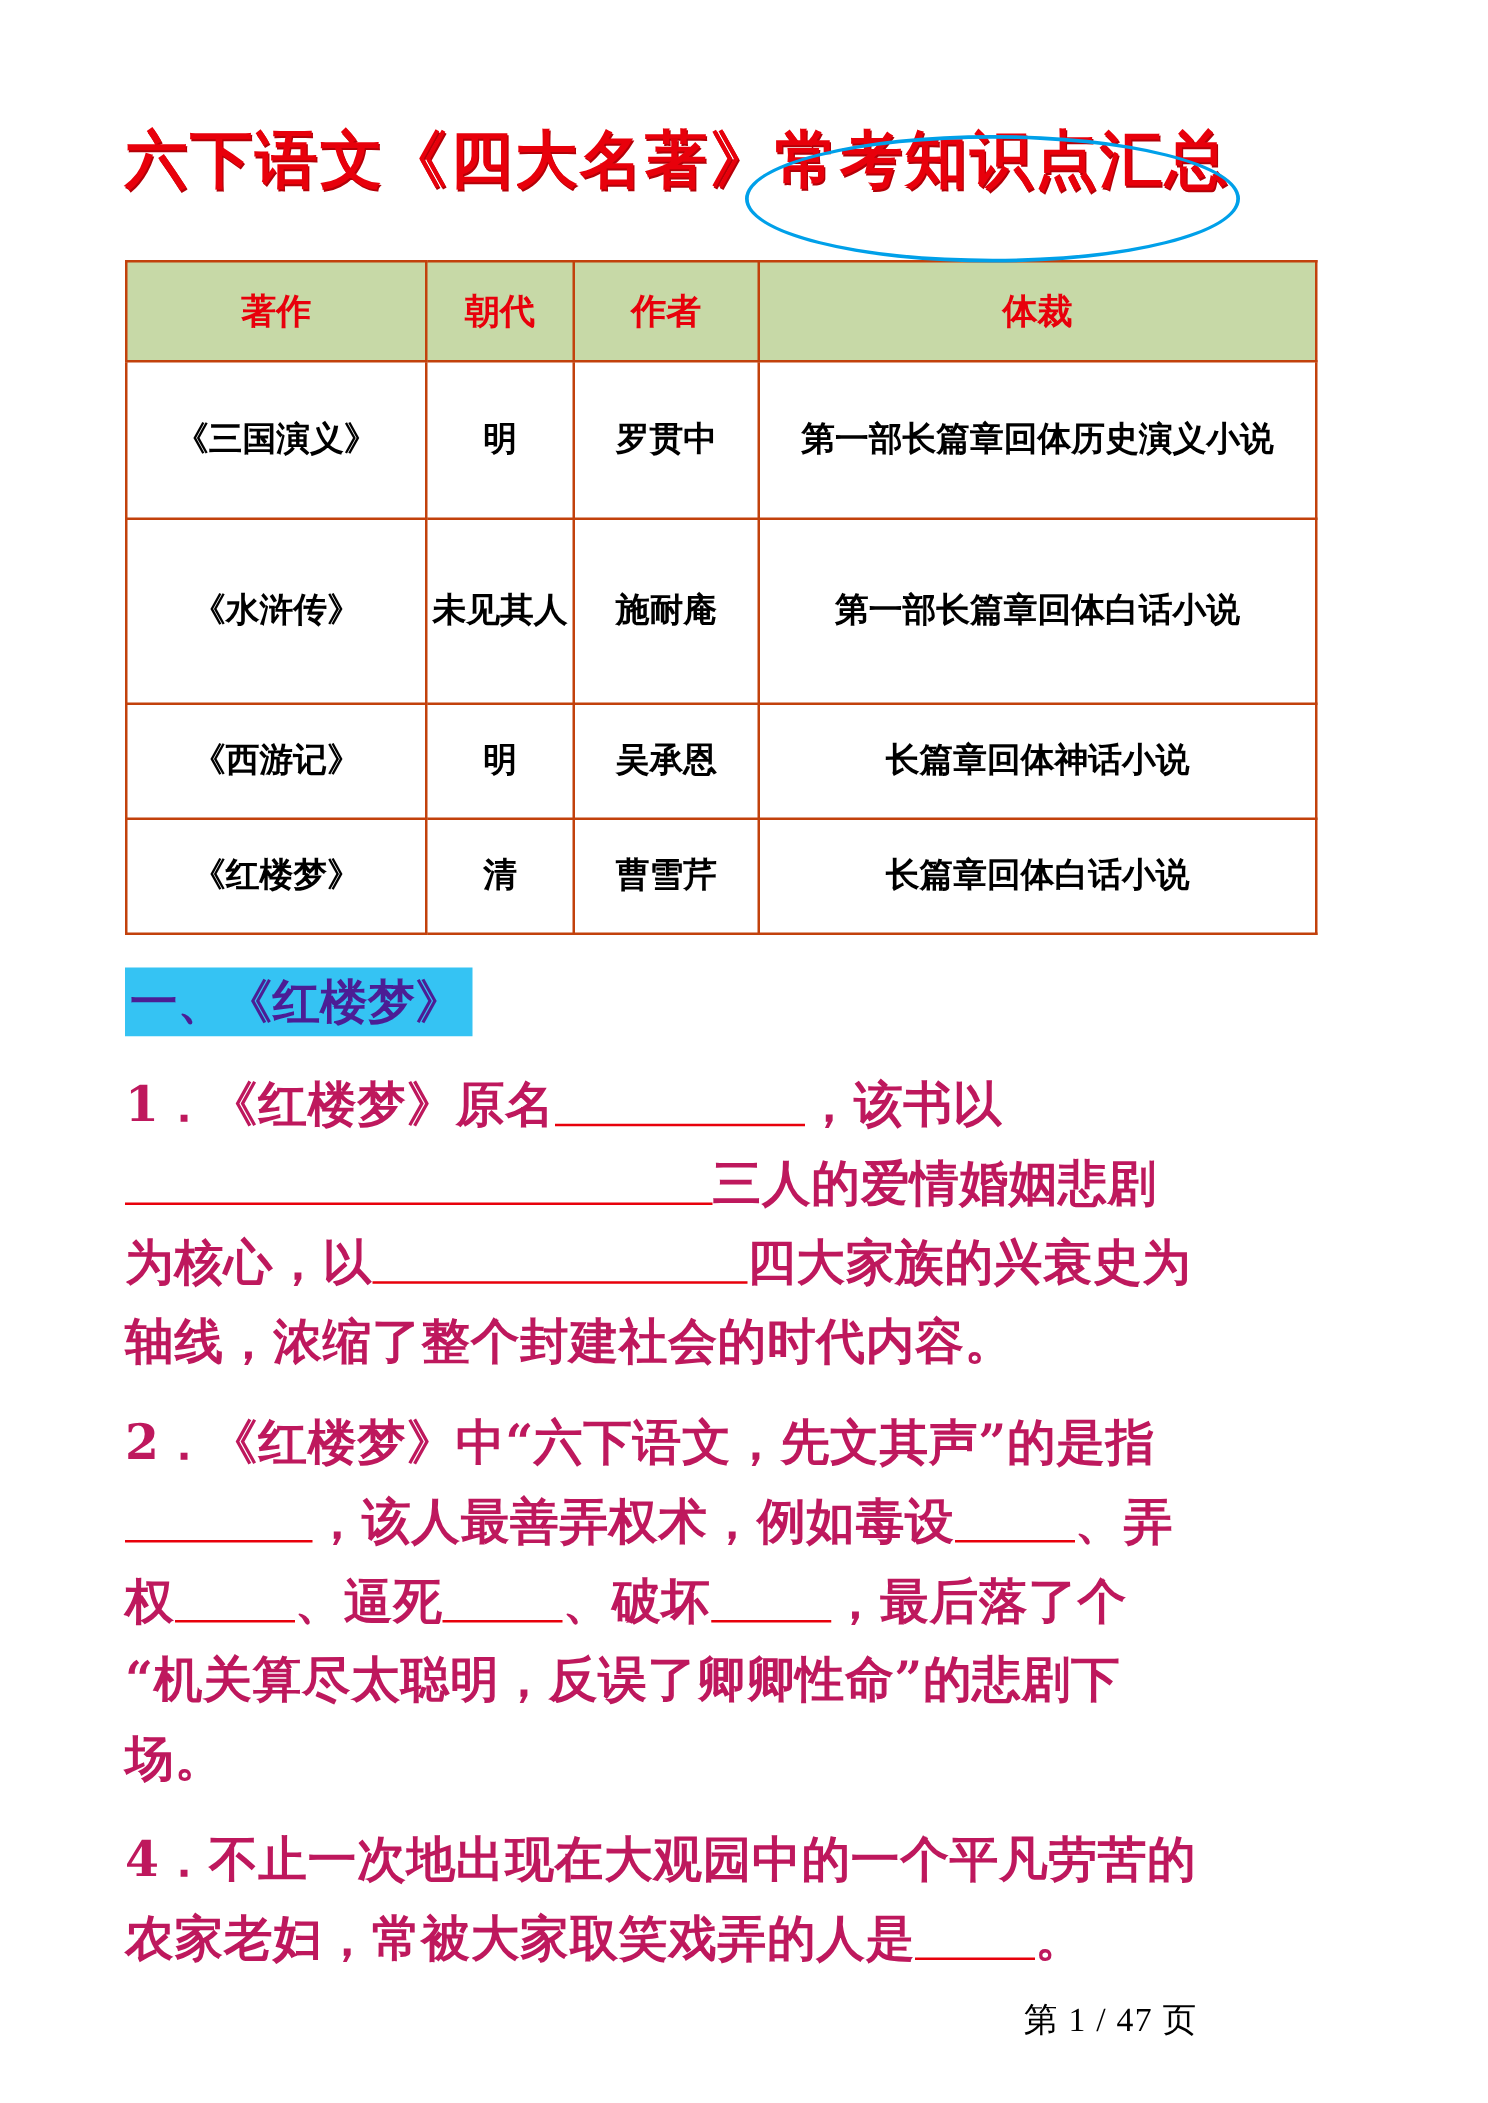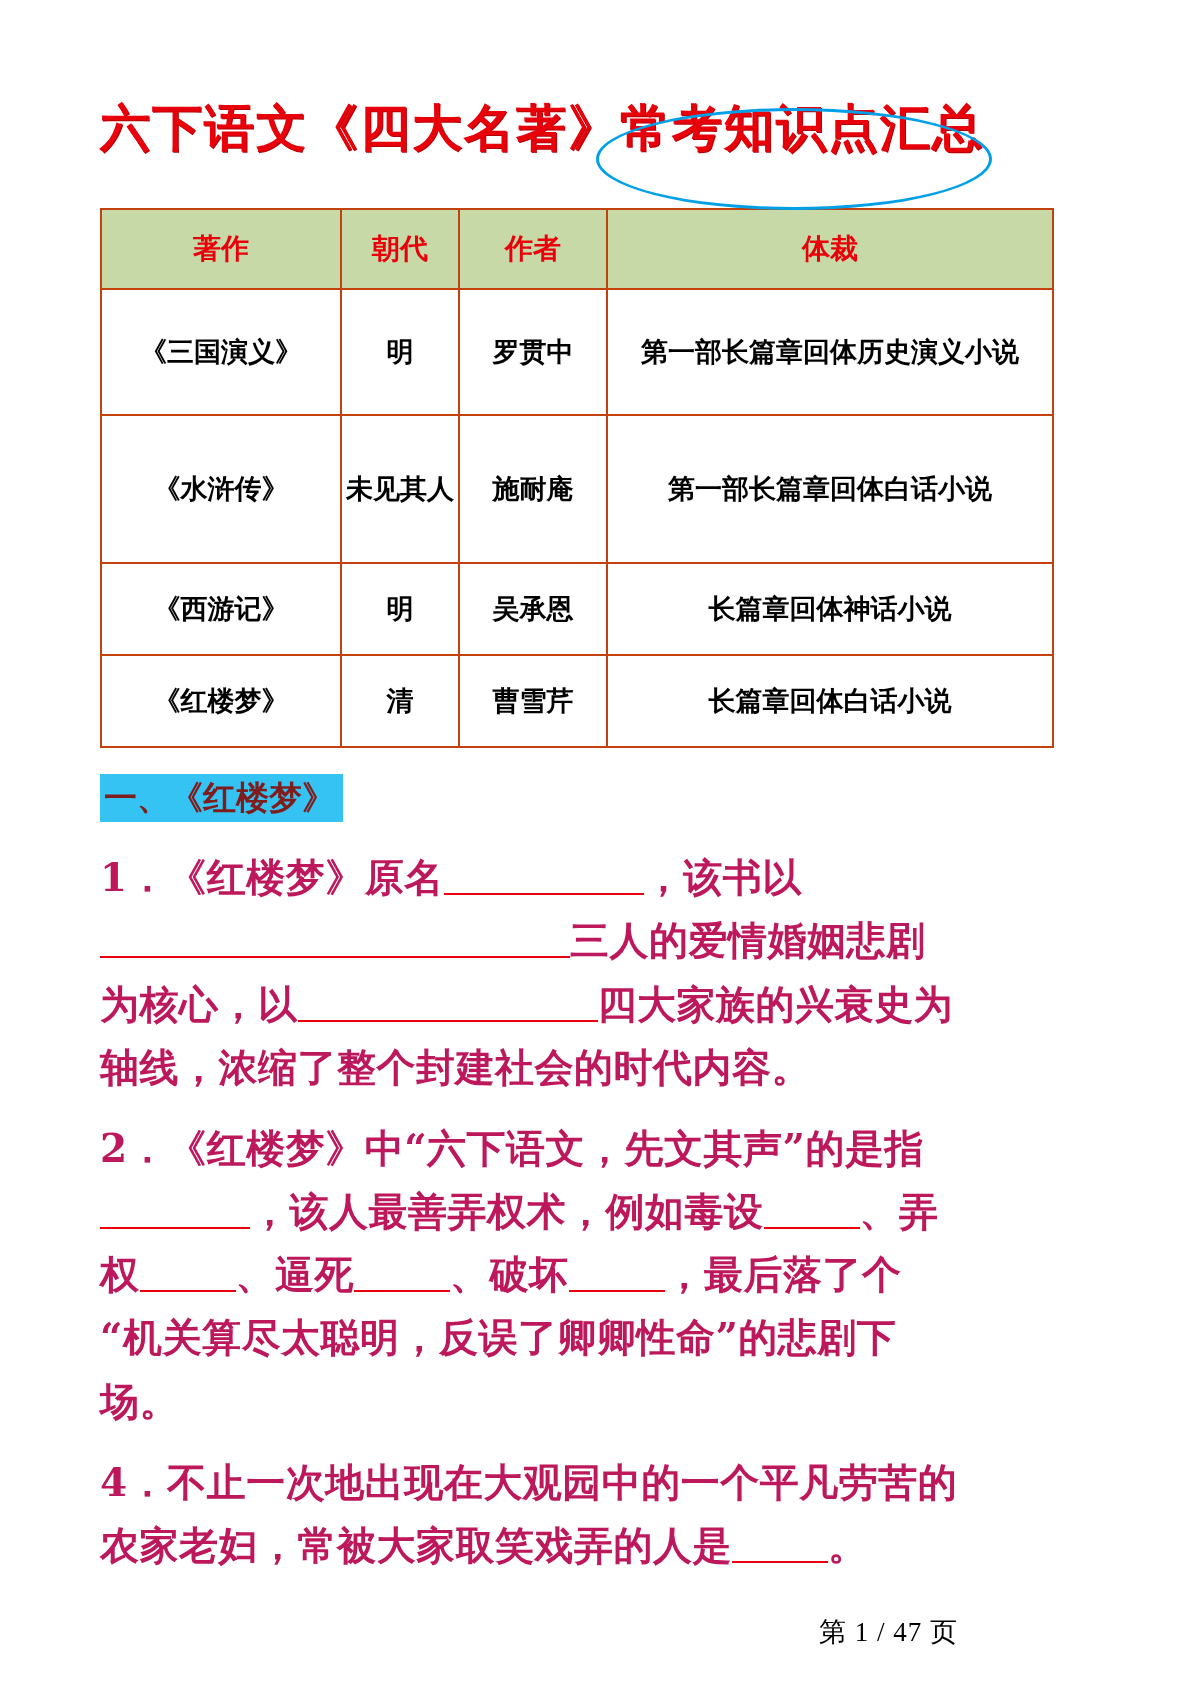--- a/index.html
+++ b/index.html
@@ -81,22 +81,22 @@
   .col-4 { width: 446px; }
   .row-tall td { height: 108px; }
   .row-mid td { height: 130px; }
   .row-short td { height: 74px; }
 
   
   .section-head {
     display: inline-block;
     margin: 26px 0 6px 0;
     background: #35c3f3;
-    color: #7f1d1d;
-    font-size: 33px;
+    color: #4c1d95;
+    font-size: 38px;
     font-weight: bold;
     font-family: "DejaVu Serif", "Liberation Serif", serif;
     padding: 3px 8px 4px 4px;
     line-height: 1.25;
   }
 
   
   .qblock {
     margin: 18px 0 0 0;
     font-size: 39px;
@@ -117,21 +117,21 @@
   .b-md { width: 150px; }
   .b-lg { width: 200px; }
   .b-xl { width: 300px; }
   .b-xxl { width: 320px; }
   .b-tiny { width: 40px; }
 
   
   .footer {
     position: absolute;
     right: 100px;
-    bottom: 52px;
+    bottom: 68px;
     font-size: 27px;
     font-family: "Liberation Serif", serif;
     letter-spacing: 1px;
   }
   .footer .pg { font-weight: normal; }
 </style>
 </head>
 <body>
 
 <div class="page">

